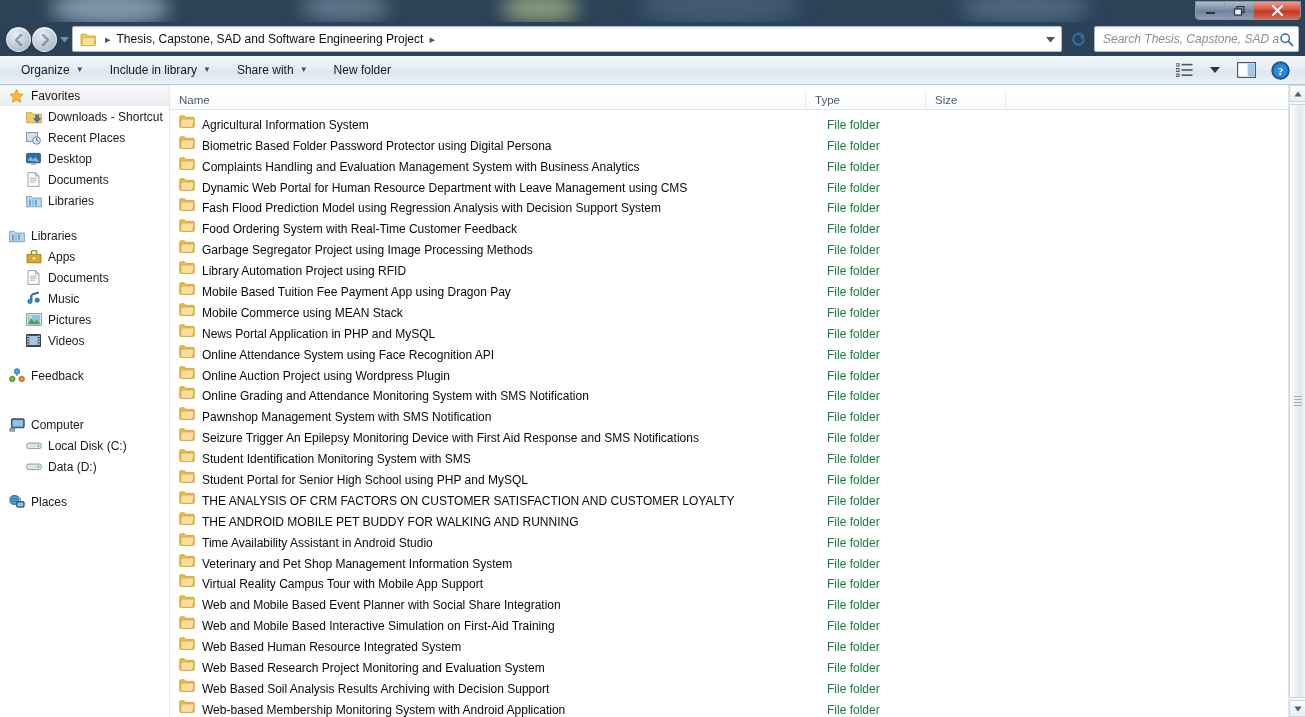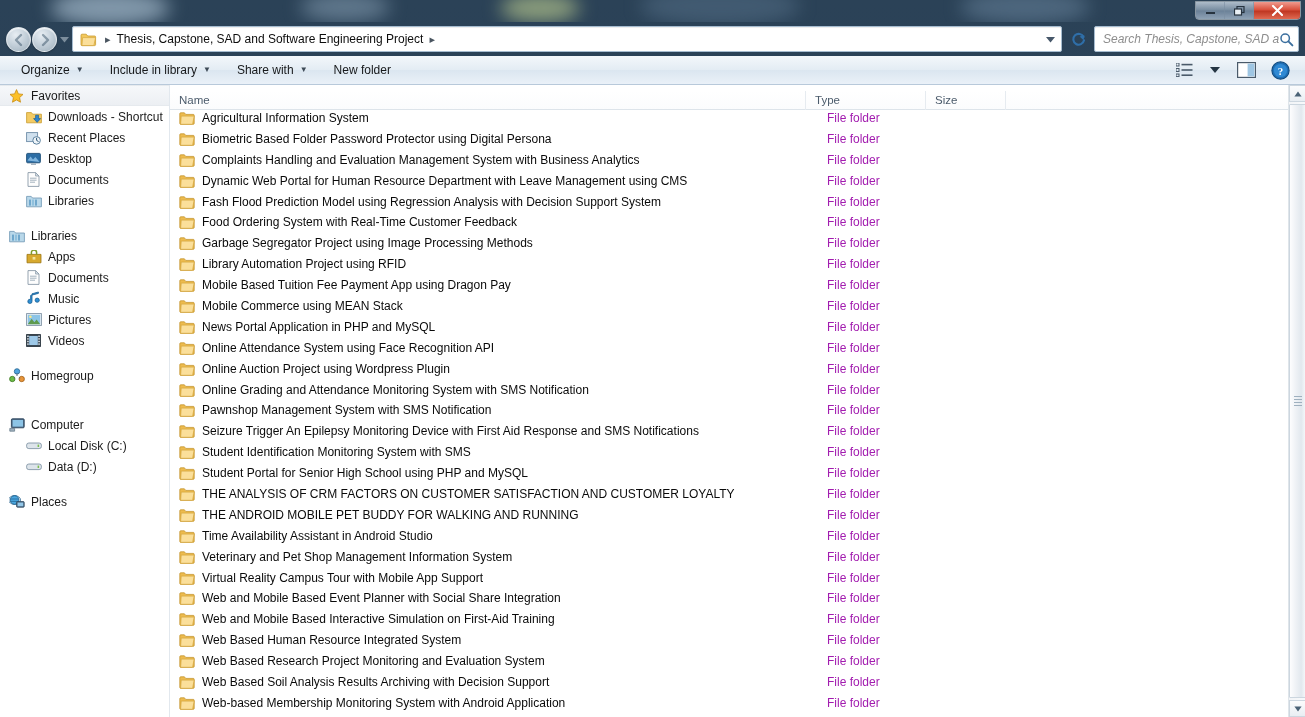--- a/index.html
+++ b/index.html
@@ -150,25 +150,25 @@
     border-bottom:1px solid #dde4ea; display:flex; align-items:center;
   }
   .ch {
     font-size:11.5px; color:#4b5b6b; padding-left:9px;
     height:19px; display:flex; align-items:center;
     border-left:1px solid #e6ebf0;
   }
   .ch:first-child { border-left:none; padding-left:9px; }
   .rows { position:absolute; left:0; top:26px; width:1118px; height:606px; }
   .row {
-    height:20.9px; display:flex; align-items:flex-start; font-size:12px; color:#0a0a0a;
+    height:20.9px; display:flex; align-items:flex-end; font-size:12px; color:#0a0a0a;
   }
   .row .fi { width:16px; height:15px; margin:0 7px 0 9px; flex:0 0 auto; }
   .row .nm { width:625px; white-space:nowrap; overflow:hidden; }
-  .row .ty { width:120px; color:#a21caf; }
+  .row .ty { width:120px; color:#15803d; }
   .row .sz { width:80px; }
 
   
   .vscroll {
     position:absolute; right:0; top:0; width:17px; height:632px;
     background:linear-gradient(90deg,#f2f4f7 0%,#f7f9fb 100%);
     border-left:1px solid #dfe5ea;
   }
   .sbtn {
     position:absolute; left:0; width:17px; height:17px;
@@ -459,21 +459,21 @@
 
       <div class="navrow">
         <span class="ni">
           <svg width="16" height="15" viewBox="0 0 16 15">
             <circle cx="8" cy="3.4" r="2.7" fill="#4fa3dd" stroke="#24628f" stroke-width=".8"></circle>
             <circle cx="3.3" cy="11" r="2.7" fill="#6cbb45" stroke="#3d7a23" stroke-width=".8"></circle>
             <circle cx="12.7" cy="11" r="2.7" fill="#e8953a" stroke="#a15e15" stroke-width=".8"></circle>
             <path d="M8 5.4 L8 8 M6.1 9.4 L4.8 10.2 M9.9 9.4 L11.2 10.2" stroke="#5c6b78" stroke-width="1"></path>
           </svg>
         </span>
-        <span>Homegroup</span>
+        <span>Feedback</span>
       </div>
 
       <div class="navgap"></div>
       <div class="navgap"></div>
 
       <div class="navrow">
         <span class="ni">
           <svg width="16" height="14" viewBox="0 0 16 14">
             <rect x="2.4" y="0.8" width="12.8" height="9" rx="1" fill="#4d6a85" stroke="#2c455c" stroke-width=".9"></rect>
             <rect x="3.6" y="2" width="10.4" height="6.6" fill="#8dc4e6"></rect>

